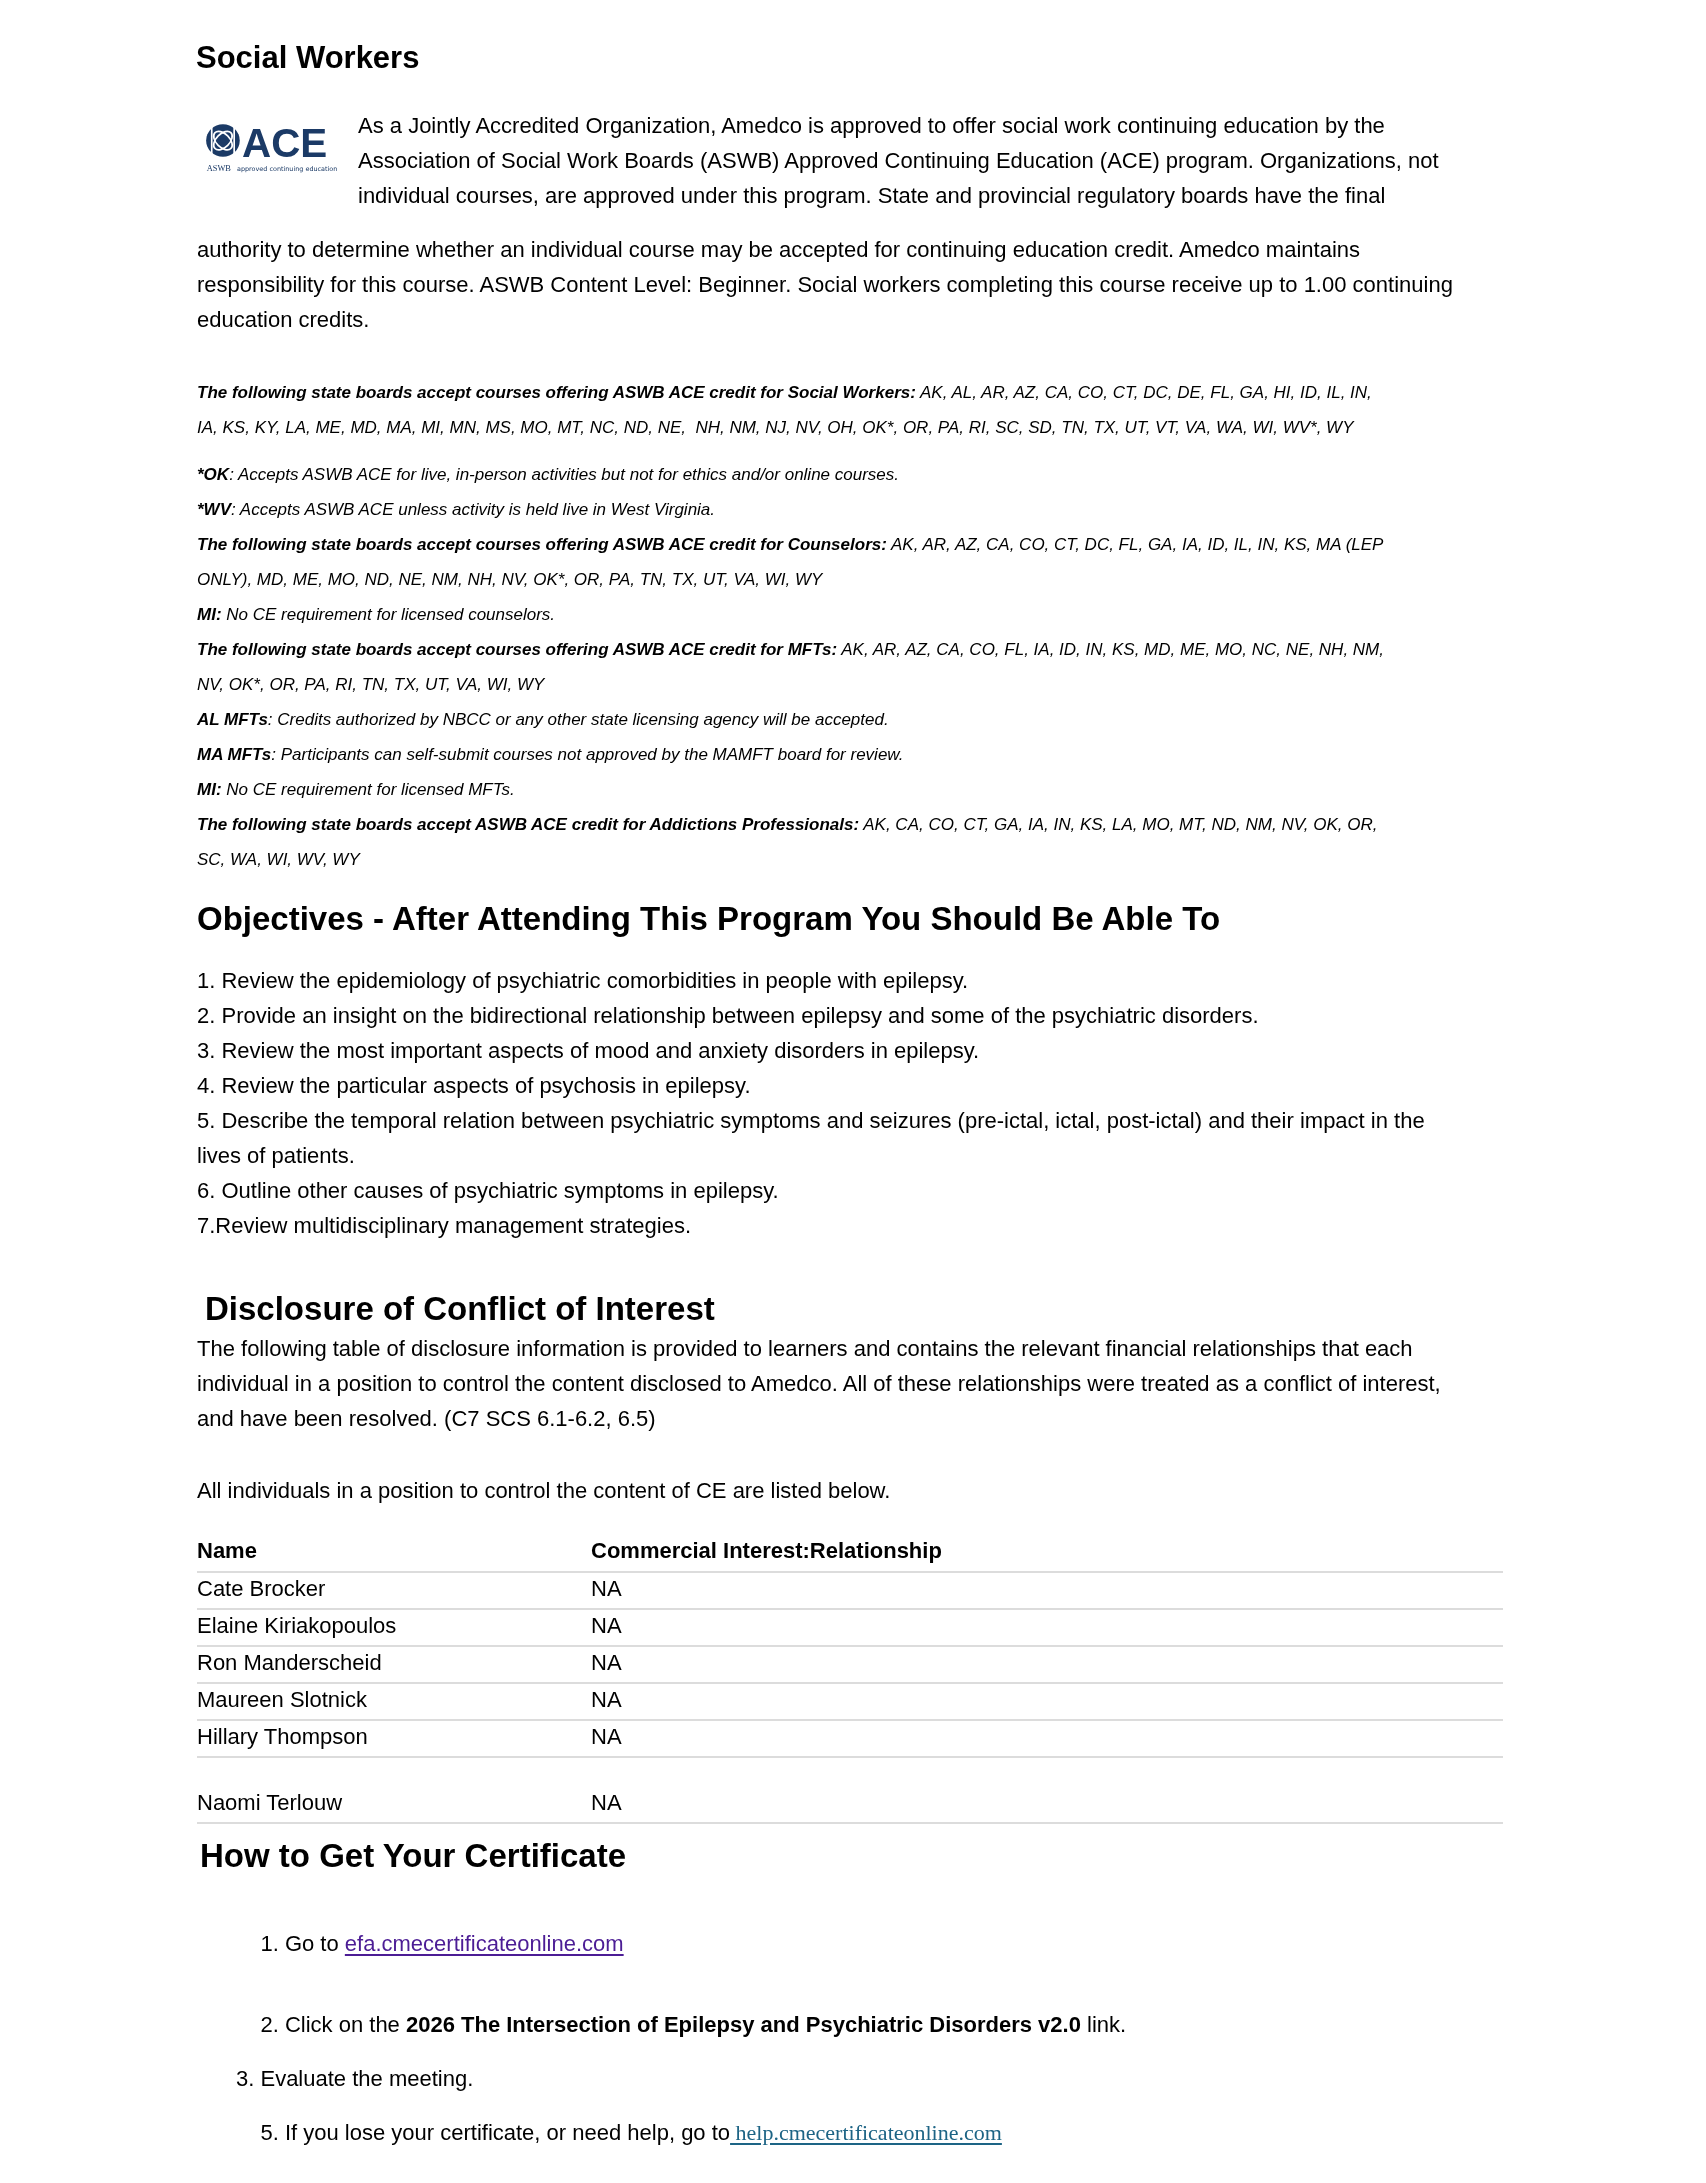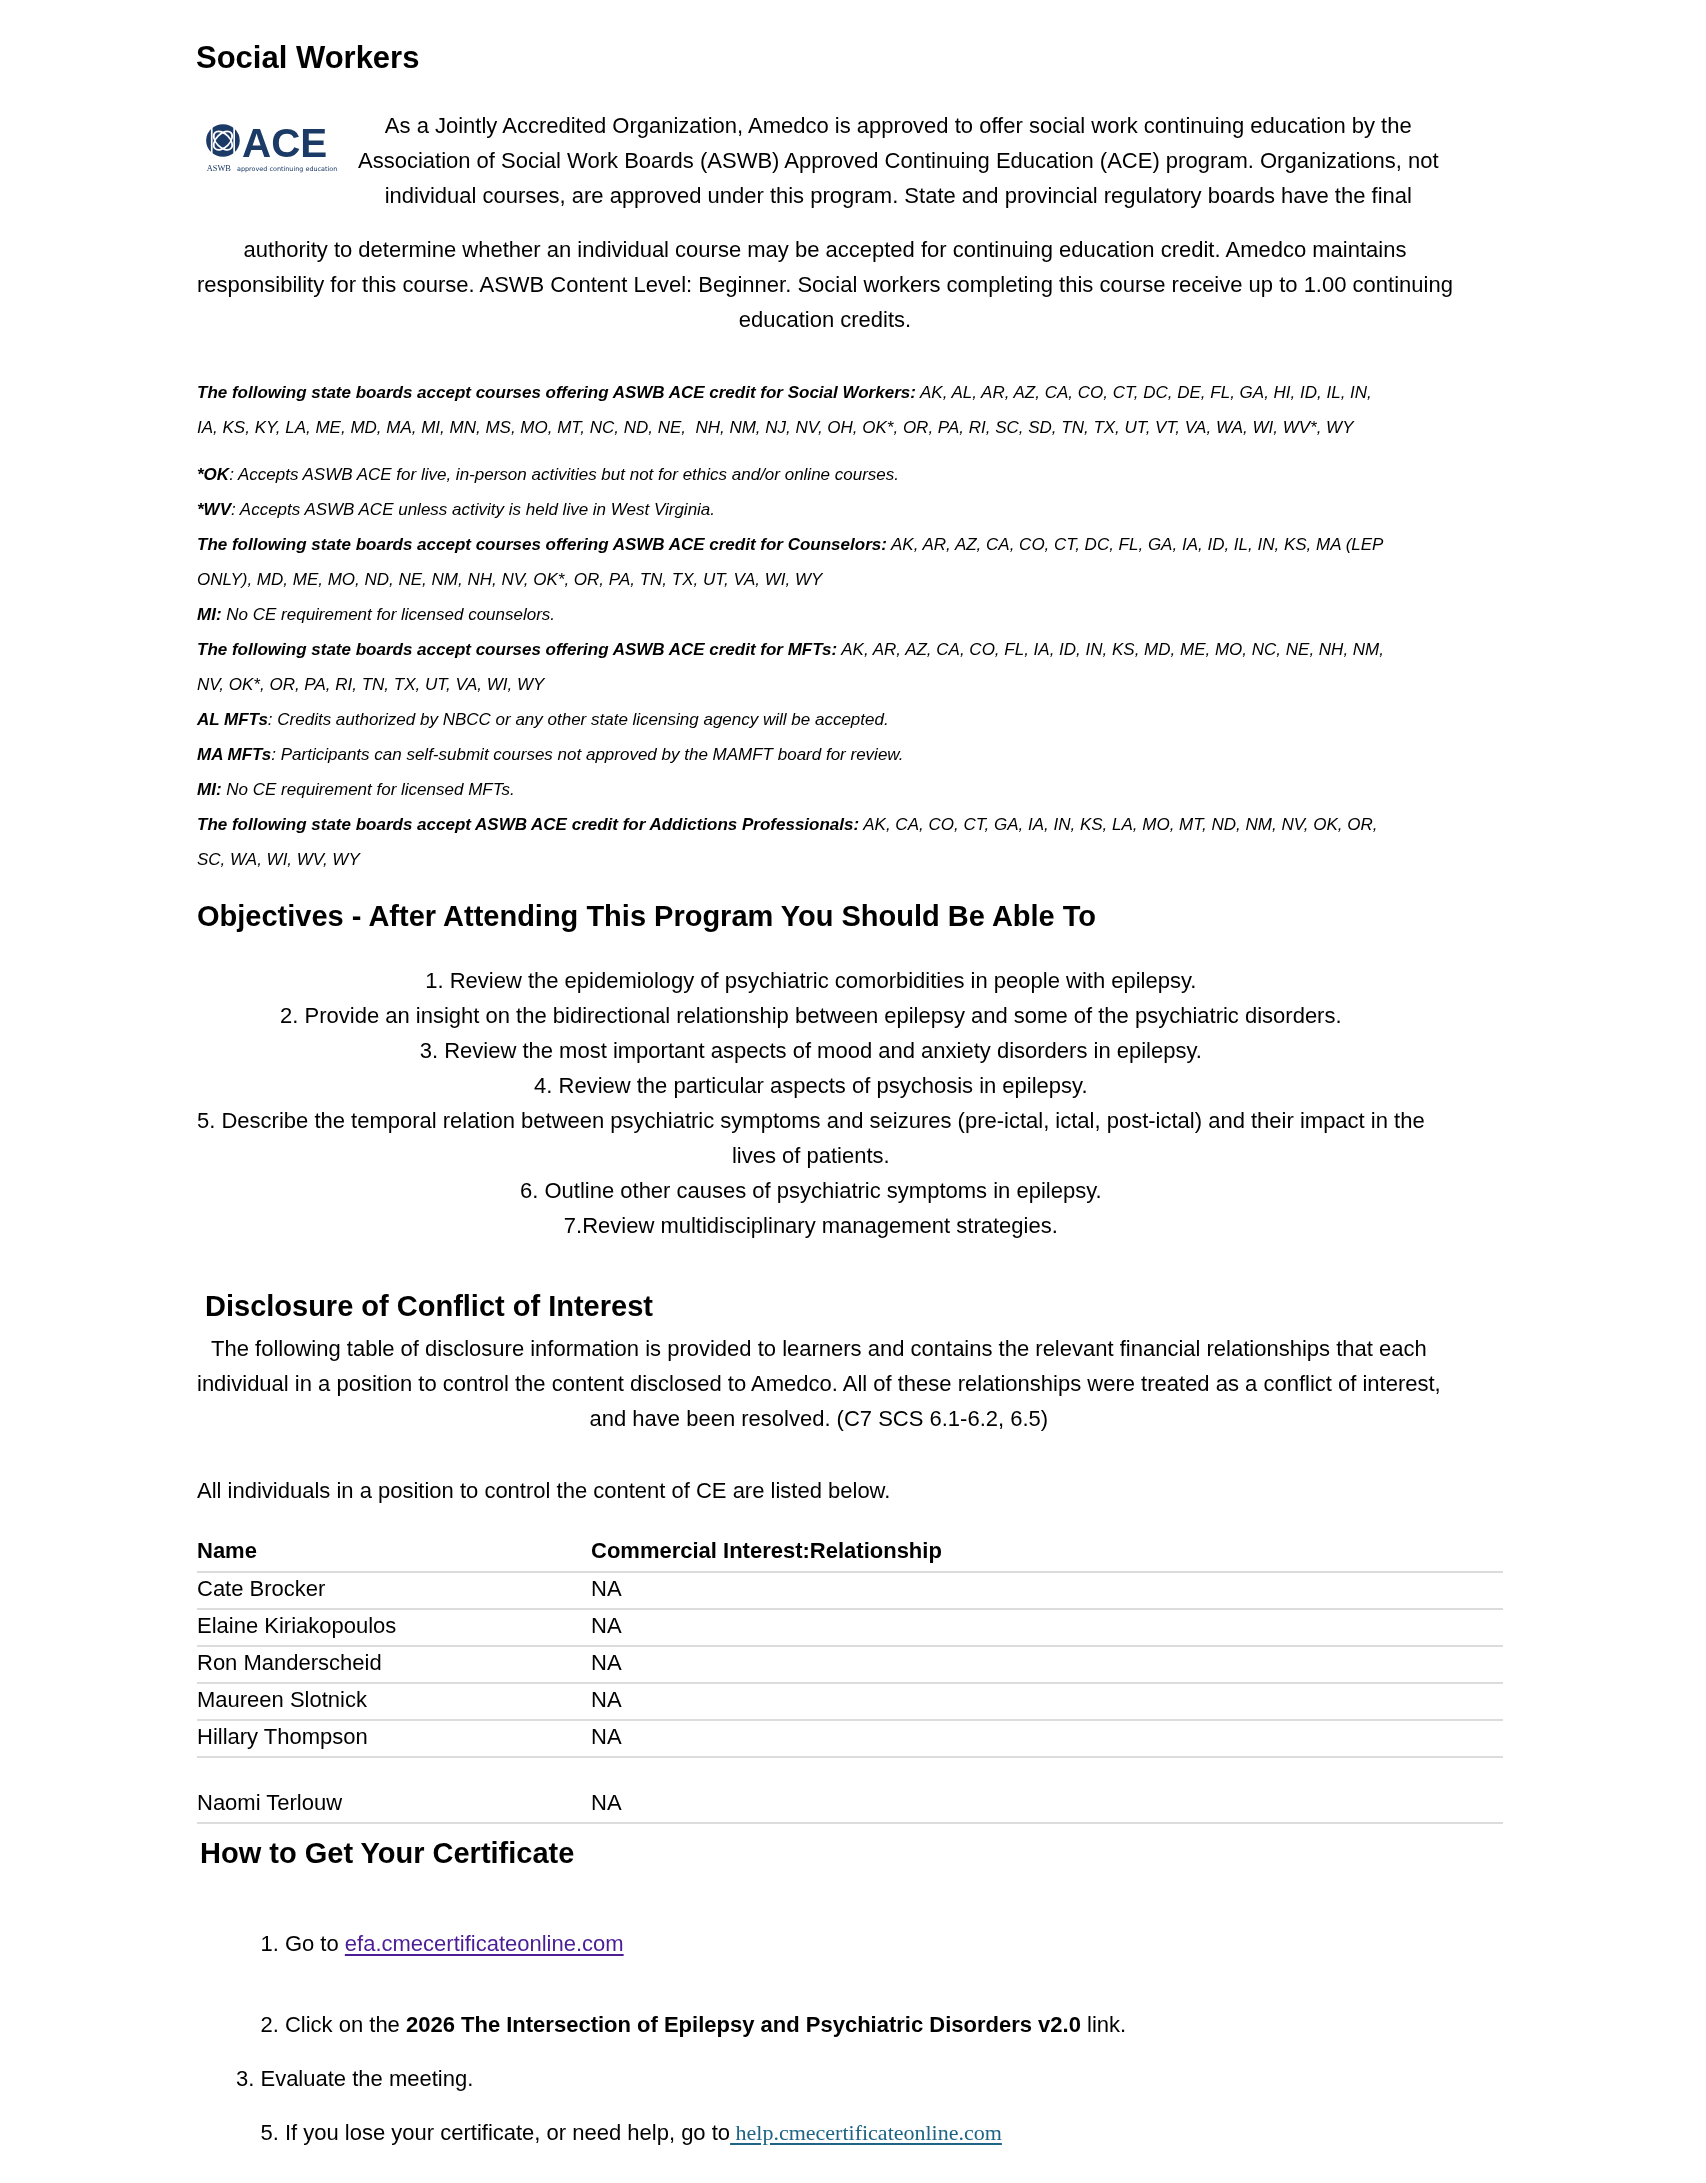--- a/index.html
+++ b/index.html
@@ -1,21 +1,21 @@
 <!DOCTYPE html>
 <html style="font-size:9px"><head>
 <meta charset="utf-8">
 <style>
   html, body { margin: 0; padding: 0; background: #ffffff; }
   body { width: 1706px; height: 2183px; position: relative; overflow: hidden;
          font-family: "Liberation Sans", sans-serif; color: #000; }
   .abs { position: absolute; }
   .h1 { font-weight: bold; font-size: 31px; line-height: 1; white-space: nowrap; }
-  .h2 { font-weight: bold; font-size: 29px; line-height: 1; white-space: nowrap; }
-  .body { font-size: 22px; line-height: 35px; text-align: center; }
+  .h2 { font-weight: bold; font-size: 33px; line-height: 1; white-space: nowrap; }
+  .body { font-size: 22px; line-height: 35px; }
   .line { white-space: nowrap; display: block; }
   .small { font-size: 17px; line-height: 35px; font-style: italic; }
   .small .line { white-space: nowrap; }
   .small b { font-weight: bold; }
   .gap { height: 12.4px; }
 
   
   .logo { left: 205px; top: 123px; width: 143px; height: 52px; }
   .logo svg { display: block; }
 

